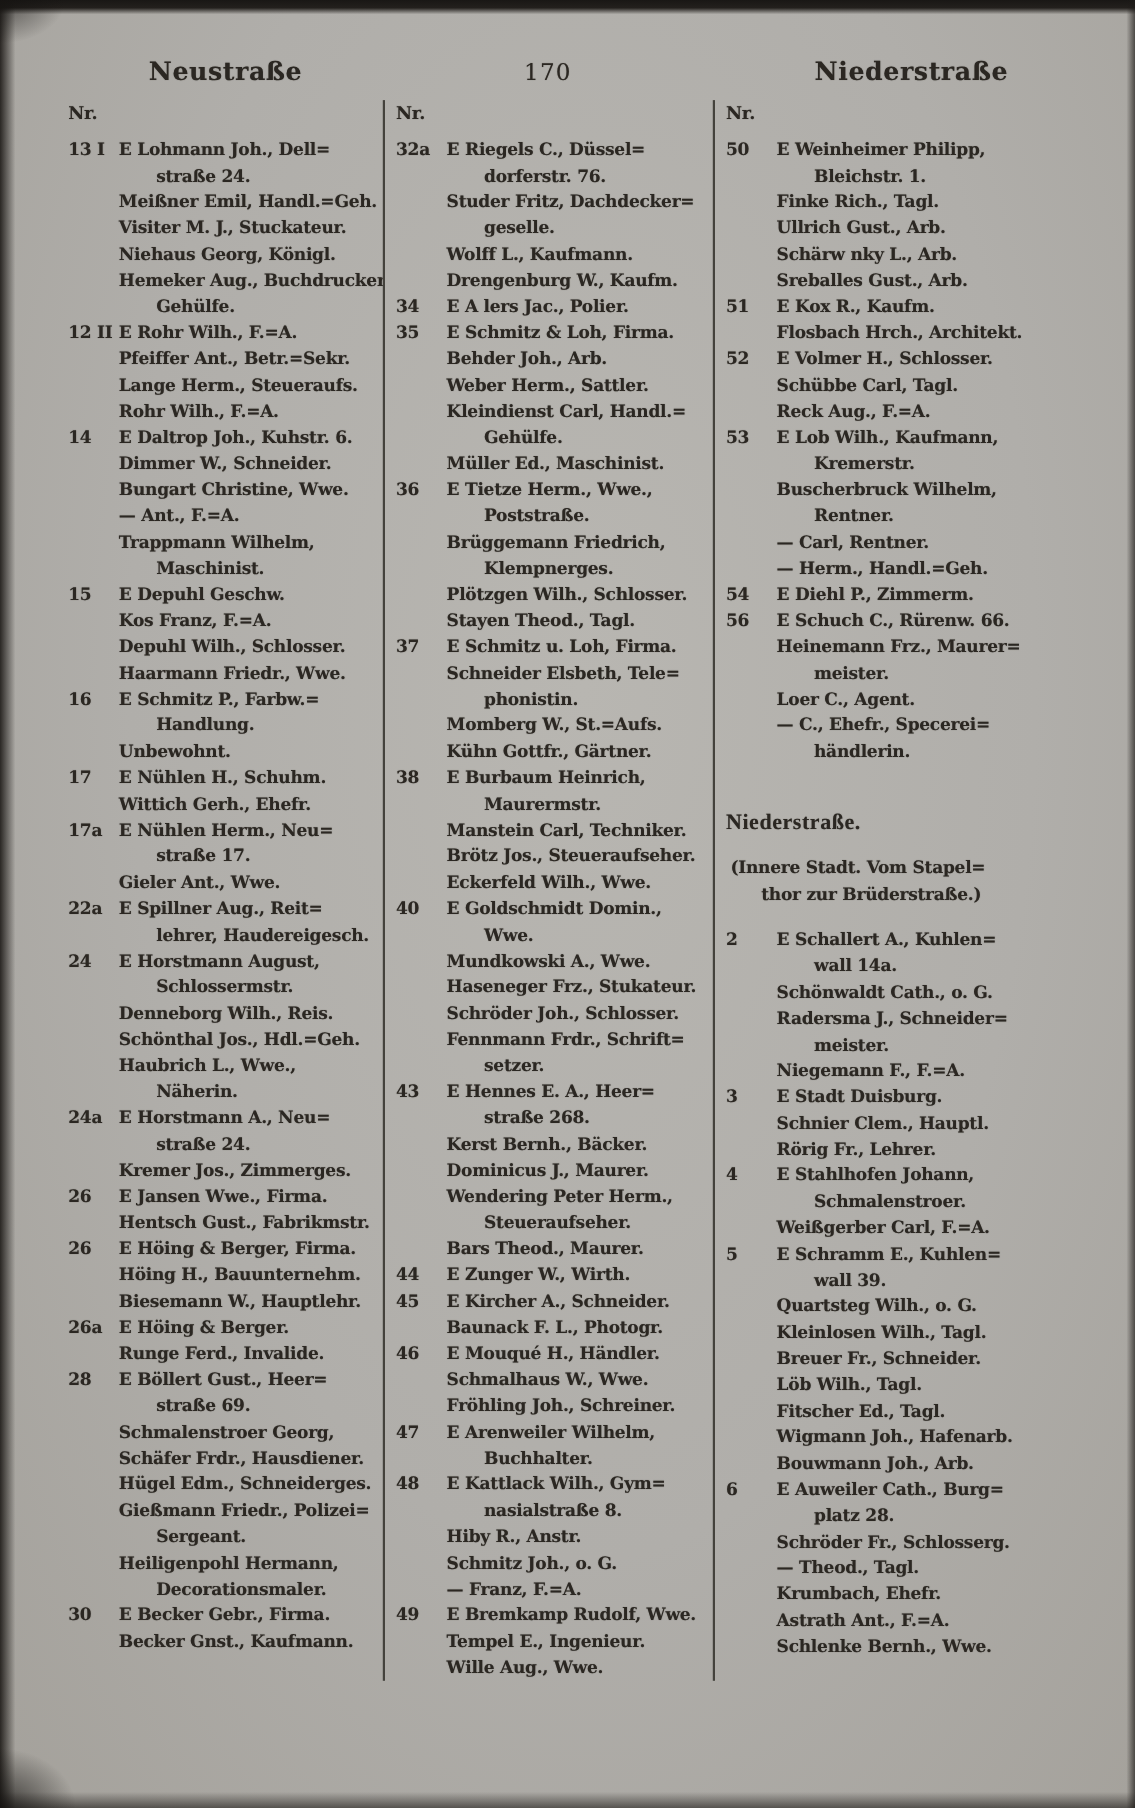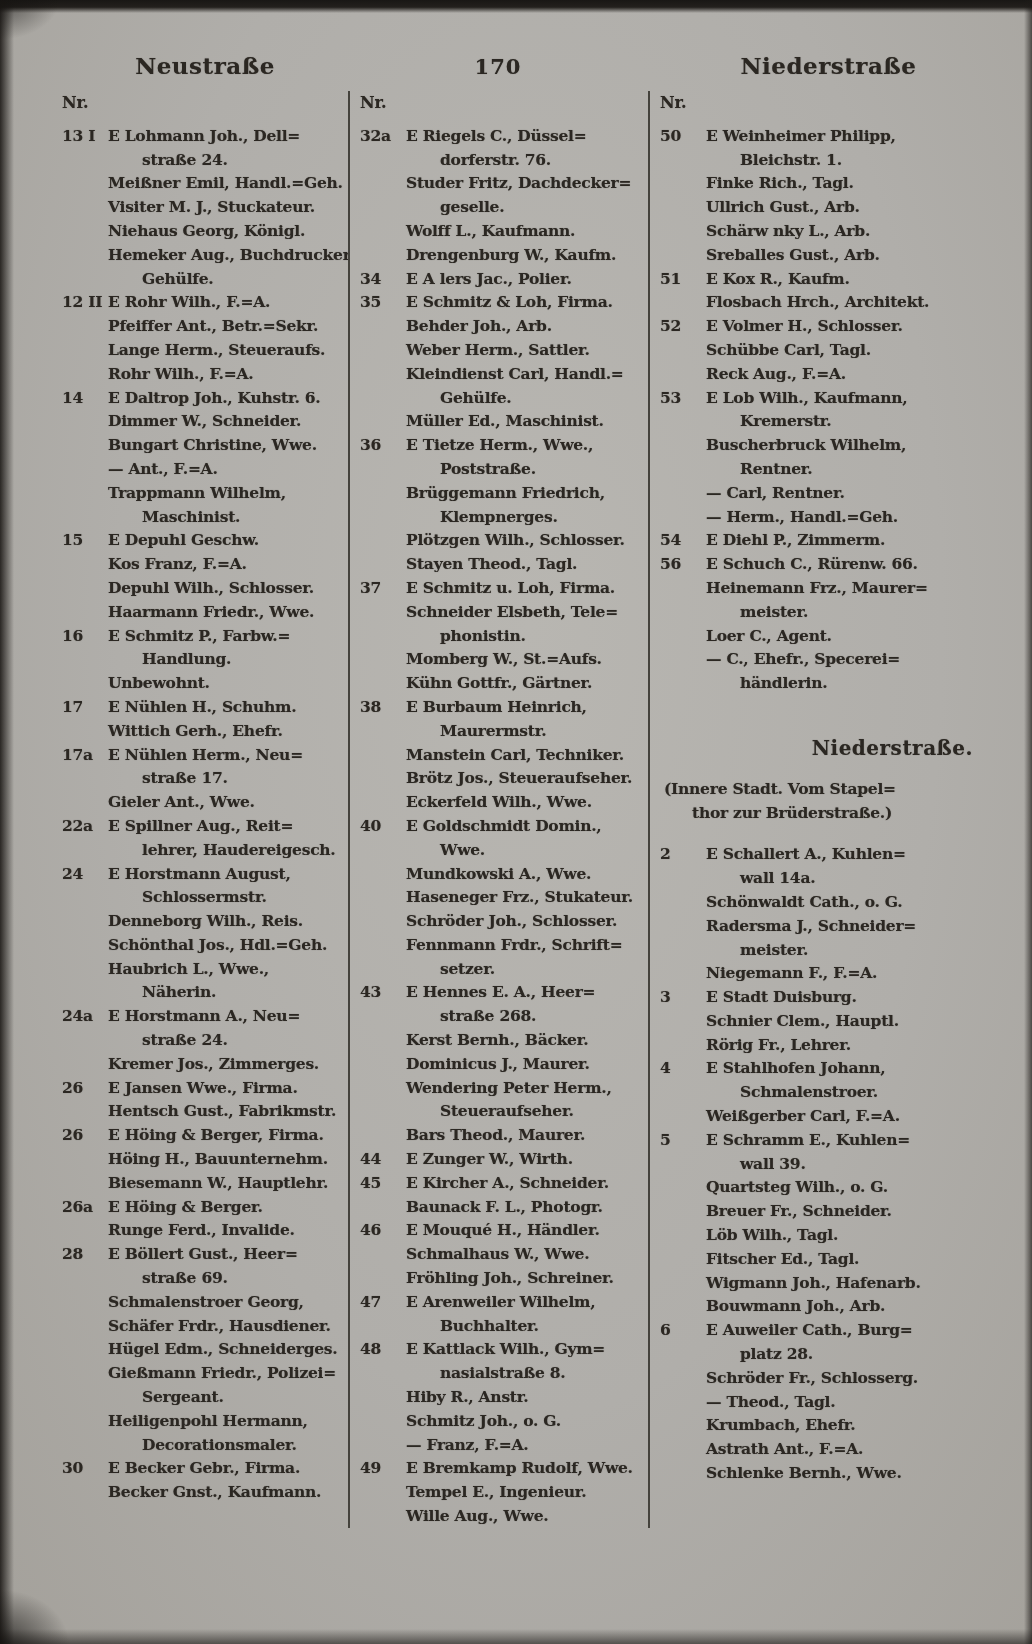--- a/index.html
+++ b/index.html
@@ -18,31 +18,31 @@
     background:radial-gradient(ellipse at 50% 38%, var(--paper-light) 0%, var(--paper) 55%, var(--paper-dark) 100%);
     font-family:"DejaVu Serif", serif;
     font-weight:700;
     color:var(--ink);
     text-shadow:0 0 1px rgba(43,39,34,0.45);
     padding-left:27px;
   }
   .page{position:absolute;inset:0;padding:52px 50px 0 62px;}
   .header{display:grid;grid-template-columns:286px 300px 1fr;align-items:baseline;margin-bottom:12px;}
   .header .title{text-align:center;font-size:23px;letter-spacing:0.5px;}
-  .header .pageno{text-align:center;font-size:21px;font-weight:700;letter-spacing:1px;}
+  .header .pageno{text-align:center;font-size:21px;font-weight:400;letter-spacing:1px;}
   .columns{display:grid;grid-template-columns:286px 300px 1fr;}
   .column{overflow:hidden;min-height:1430px;}
   .column + .column{border-left:2px solid var(--rule);padding-left:10px;}
   .line{height:23.8px;line-height:23.8px;font-size:15.5px;letter-spacing:-0.25px;white-space:nowrap;}
   .label{margin-bottom:9px;font-size:16px;}
   .entry{display:flex;}
   .entry .num{flex:0 0 46px;}
   .resident{padding-left:46px;}
   .cont{padding-left:80px;}
-  .section-head{height:auto;margin-top:42px;margin-bottom:16px;text-align:right;font-size:20px;letter-spacing:0.5px;padding-right:36px;}
+  .section-head{height:auto;margin-top:42px;margin-bottom:16px;text-align:left;font-size:20px;letter-spacing:0.5px;padding-right:36px;font-family:Liberation Serif, serif;}
   .note{padding-left:4px;}
   .note2{padding-left:32px;margin-bottom:18px;}
   .edge{position:absolute;pointer-events:none;}
   .edge-top{top:0;left:0;right:0;height:13px;background:linear-gradient(180deg,#191715 0%,#23201d 55%,rgba(35,32,29,0) 100%);}
   .edge-left{top:0;left:0;bottom:0;width:14px;background:linear-gradient(90deg,rgba(28,25,22,0.9),rgba(28,25,22,0));}
   .edge-right-outer{top:0;right:0;bottom:0;width:20px;background:#a8a6a2;box-shadow:inset 3px 0 7px rgba(0,0,0,0.3);}
   .edge-right-band{top:0;right:18px;bottom:0;width:17px;background:linear-gradient(90deg,rgba(30,27,24,0),rgba(30,27,24,0.8) 55%,#211e1b);}
   .edge-bottom{left:0;right:0;bottom:0;height:15px;background:linear-gradient(0deg,rgba(25,22,19,0.6),rgba(25,22,19,0));}
   .corner-bl{left:0;bottom:0;width:70px;height:55px;background:radial-gradient(ellipse at 0% 100%,rgba(20,18,16,0.75),rgba(20,18,16,0) 70%);}
   .corner-tl{left:0;top:0;width:60px;height:40px;background:radial-gradient(ellipse at 0% 0%,rgba(20,18,16,0.6),rgba(20,18,16,0) 70%);}
@@ -335,20 +335,21 @@
             <span class="rest">E Stahlhofen Johann,</span>
           </div>
           <div class="line cont">Schmalenstroer.</div>
           <div class="line resident">Weißgerber Carl, F.=A.</div>
           <div class="line entry">
             <span class="num">5</span>
             <span class="rest">E Schramm E., Kuhlen=</span>
           </div>
           <div class="line cont">wall 39.</div>
           <div class="line resident">Quartsteg Wilh., o. G.</div>
+          <div class="line resident">Kleinlosen Wilh., Tagl.</div>
           <div class="line resident">Breuer Fr., Schneider.</div>
           <div class="line resident">Löb Wilh., Tagl.</div>
           <div class="line resident">Fitscher Ed., Tagl.</div>
           <div class="line resident">Wigmann Joh., Hafenarb.</div>
           <div class="line resident">Bouwmann Joh., Arb.</div>
           <div class="line entry">
             <span class="num">6</span>
             <span class="rest">E Auweiler Cath., Burg=</span>
           </div>
           <div class="line cont">platz 28.</div>

